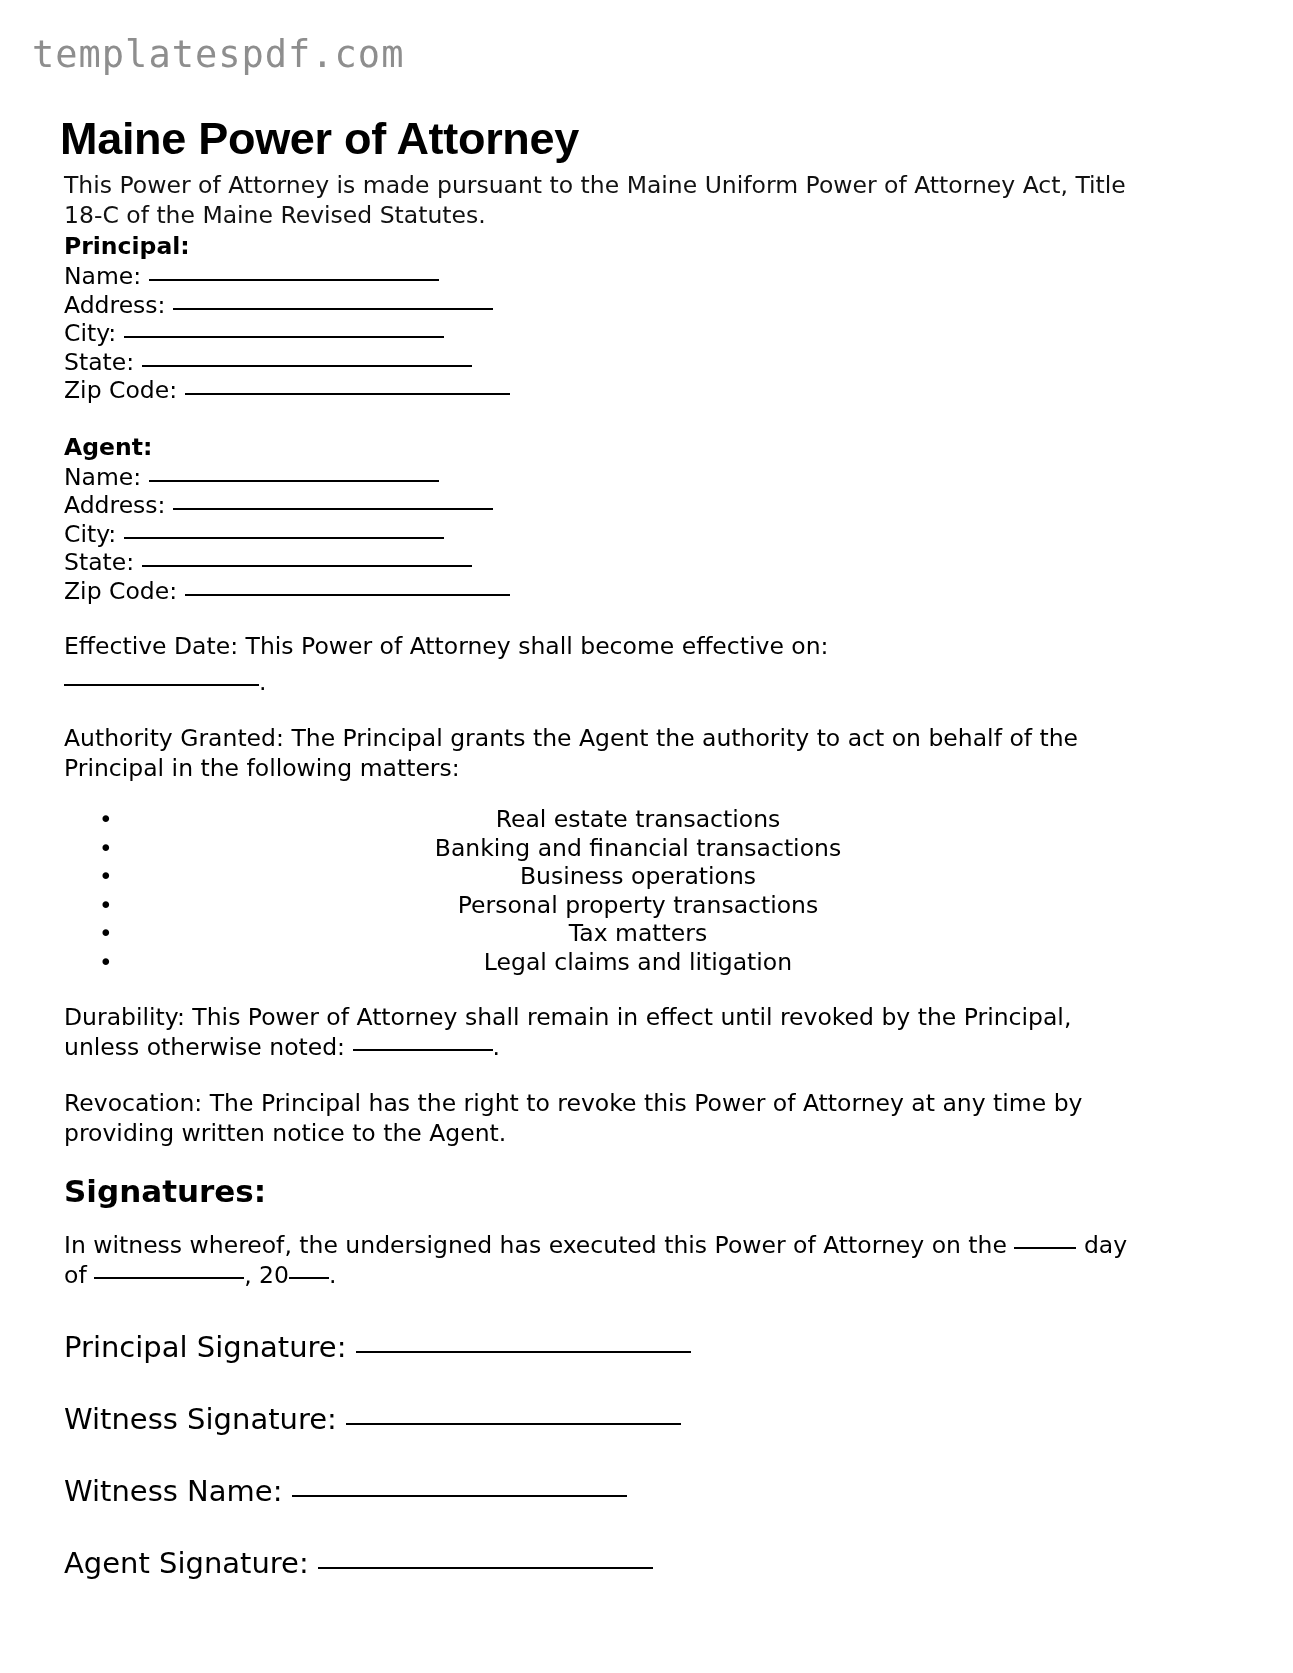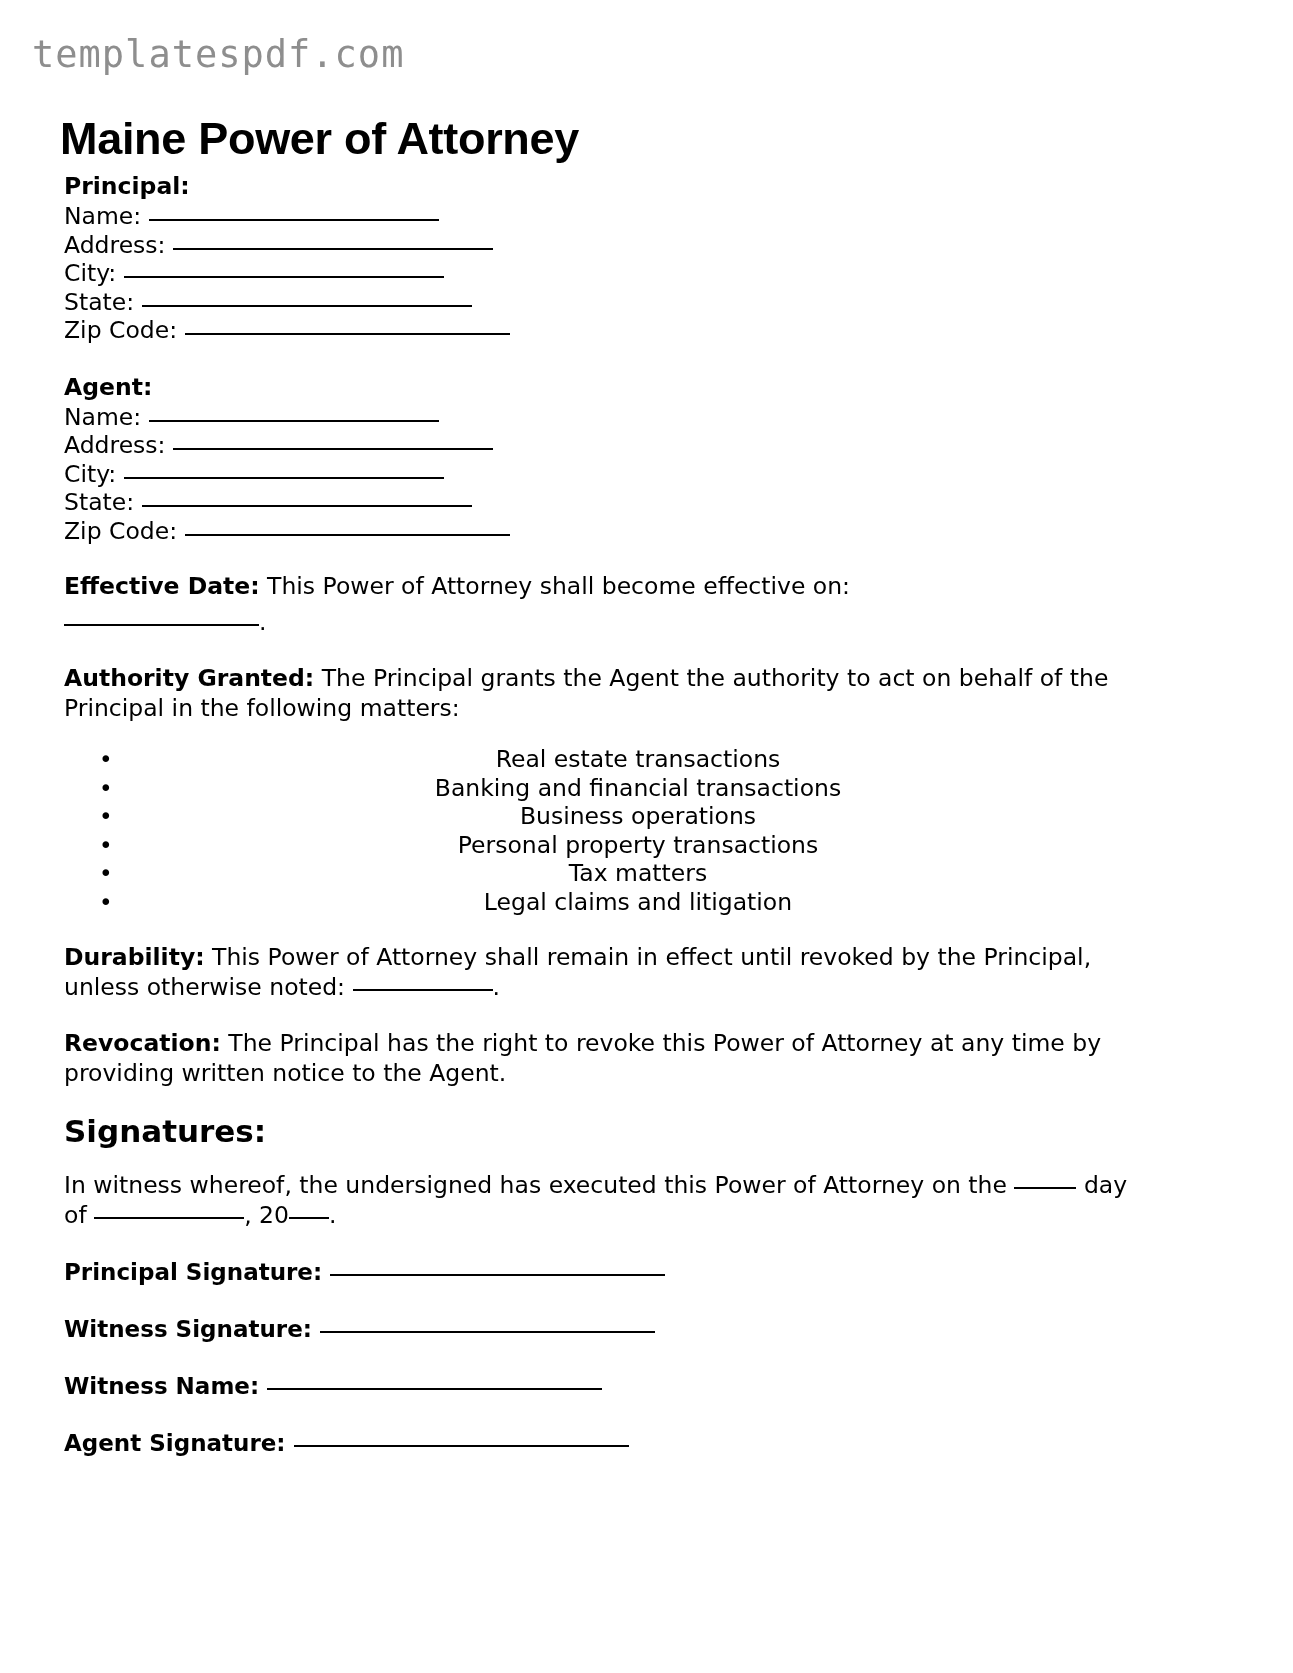--- a/index.html
+++ b/index.html
@@ -83,21 +83,21 @@
     position: relative;
     top: -3px;
   }
   .party-block { margin-bottom: 26px; }
   .section {
     margin-top: 26px;
     font-size: 23.5px;
     line-height: 30px;
     font-family: "DejaVu Sans", sans-serif;
   }
-  .section b { font-weight: bold; }
+  .section b { font-weight: normal; }
   ul.matters {
     margin: 22px 0 8px 0;
     padding: 0 0 0 58px;
     list-style: none;
     text-align: center;
   }
   ul.matters li {
     position: relative;
     font-size: 23.5px;
     line-height: 28.5px;
@@ -119,23 +119,23 @@
     line-height: 30px;
     font-family: "DejaVu Sans", sans-serif;
   }
   .sig-para {
     margin-top: 24px;
     font-size: 23.5px;
     line-height: 30px;
     font-family: "DejaVu Sans", sans-serif;
   }
   .sig-row {
-    margin-top: 27px;
-    font-size: 23px;
-    font-weight: bold;
+    margin-top: 42px;
+    font-size: 29px;
+    font-weight: normal;
     line-height: 30px;
     white-space: nowrap;
     font-family: "DejaVu Sans", sans-serif;
   }
   .inline-fill {
     display: inline-block;
     border-bottom: 2px solid #000;
     position: relative;
     top: -4px;
   }
@@ -144,20 +144,21 @@
 <body>
 
 <div class="page">
 
   <div class="watermark">templatespdf.com</div>
 
   <h1 class="doc-title">Maine Power of Attorney</h1>
 
   <div class="content">
 
+    <p class="para intro">This Power of Attorney is made pursuant to the Maine Uniform Power of Attorney Act, Title 18-C of the Maine Revised Statutes.</p>
 
     <div class="party-block">
       <div class="blk-label">Principal:</div>
       <div class="field-line">
         <span>Name:</span>
         <span class="fill" style="width:290px"></span>
       </div>
       <div class="field-line">
         <span>Address:</span>
         <span class="fill" style="width:320px"></span>

